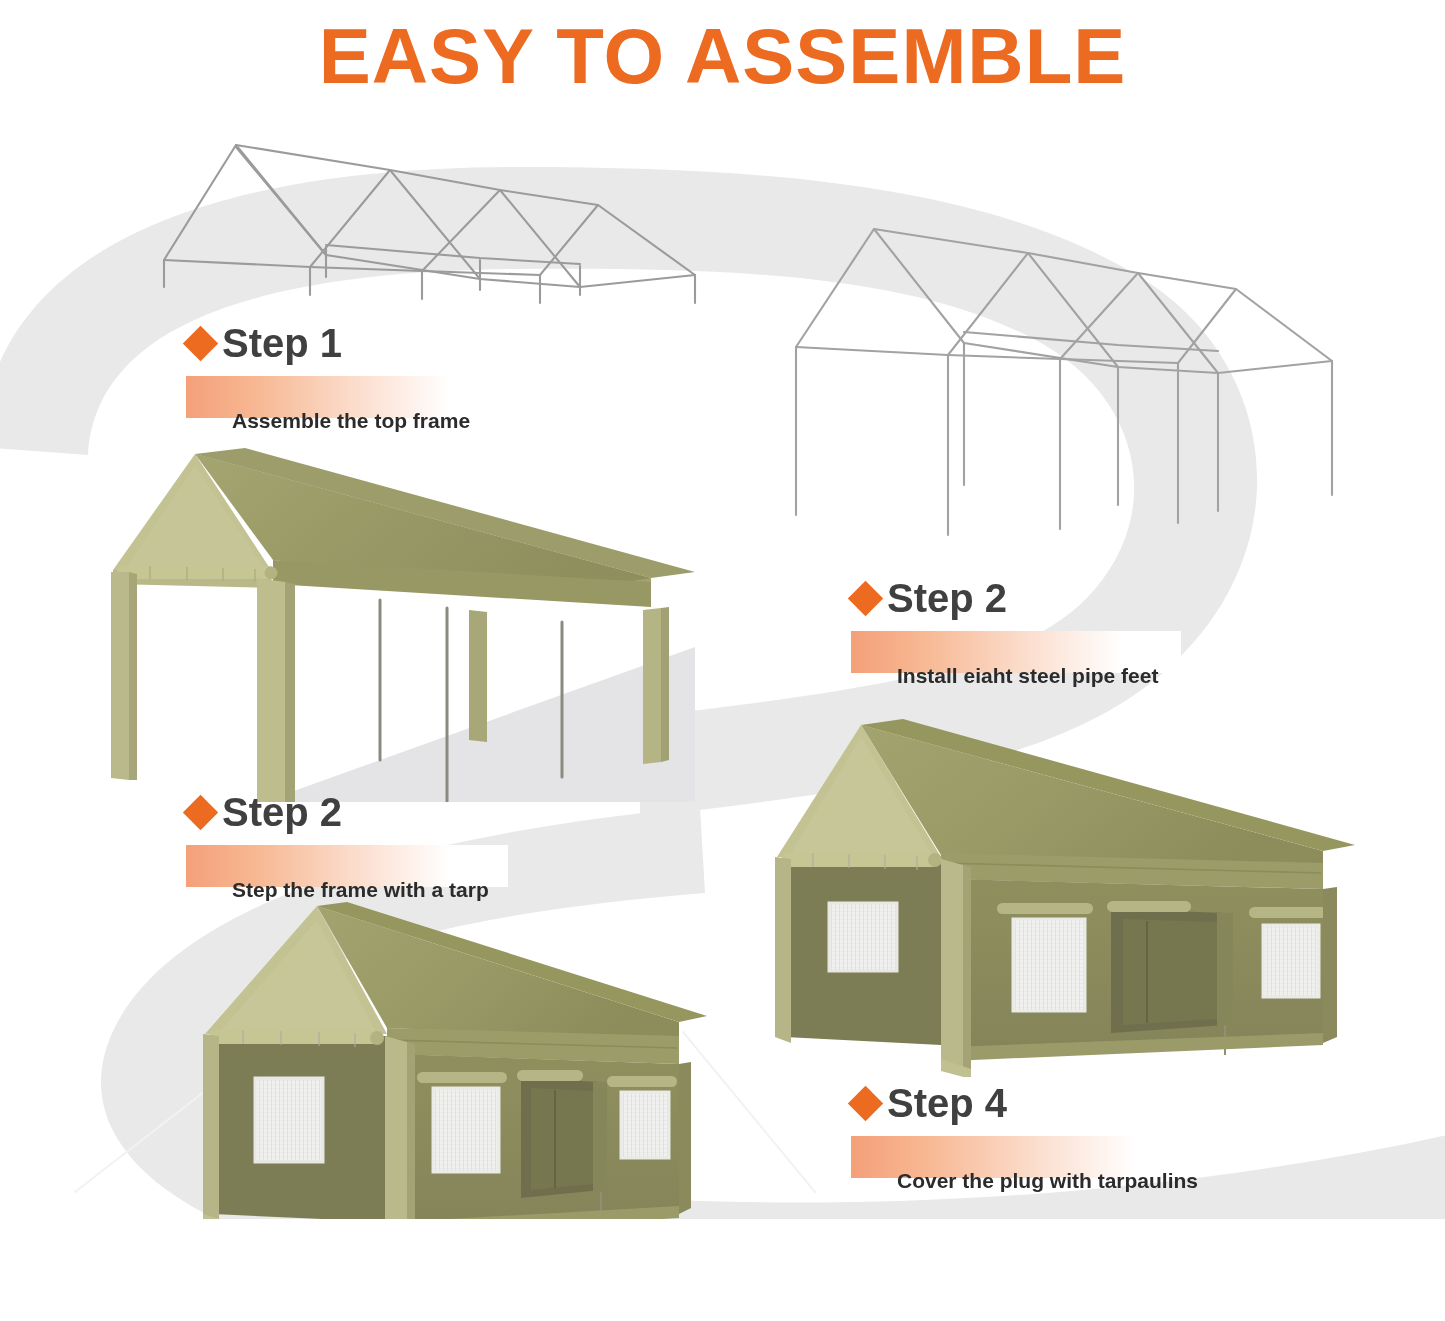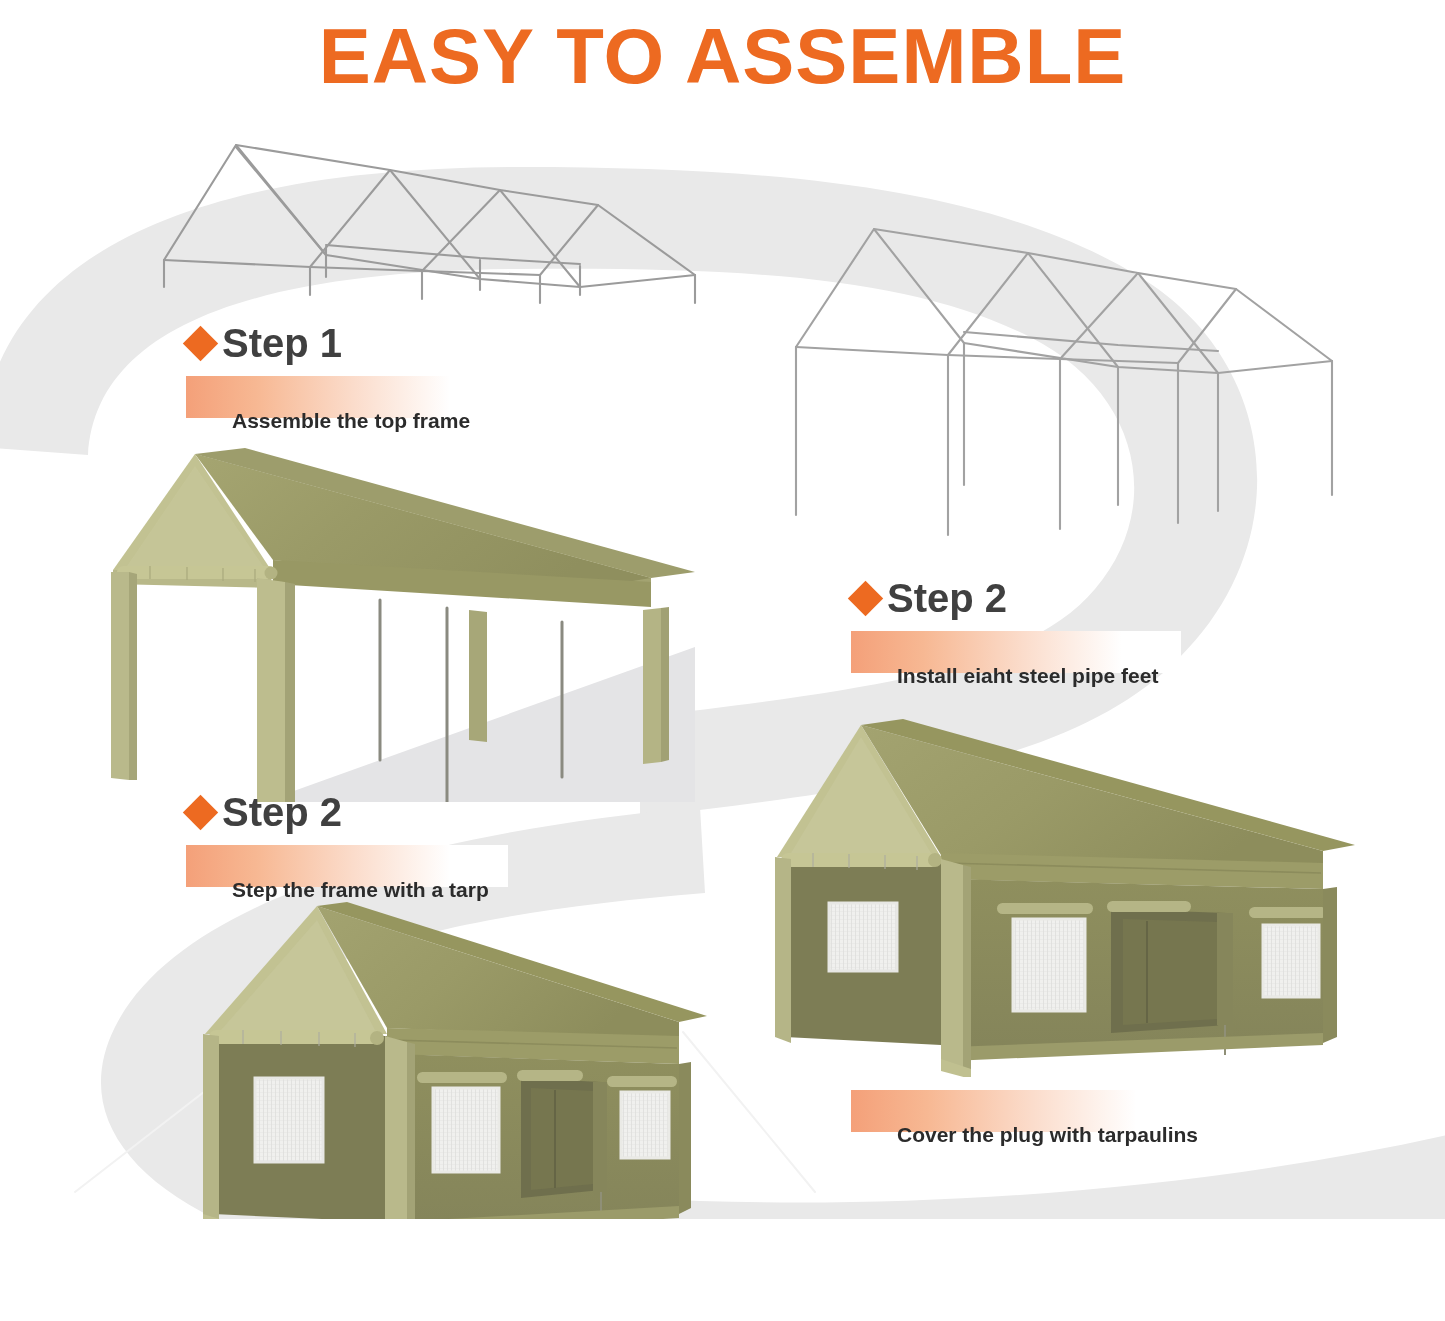--- a/index.html
+++ b/index.html
@@ -402,20 +402,24 @@
       <span class="diamond"></span>
       <span class="step-title">Step 2</span>
     </div>
     <div class="step-sub-wrap">
       <span class="sub-bar"></span>
       <span class="step-sub">Step the frame with a tarp</span>
     </div>
   </div>
 
   <div class="step" id="step4">
+    <div class="step-head">
+      <span class="diamond"></span>
+      <span class="step-title">Step 4</span>
+    </div>
     <div class="step-sub-wrap">
       <span class="sub-bar"></span>
       <span class="step-sub">Cover the plug with tarpaulins</span>
     </div>
   </div>
 
   <div class="step" id="step5">
     <div class="step-head">
       <span class="diamond"></span>
       <span class="step-title">Step 5</span>

